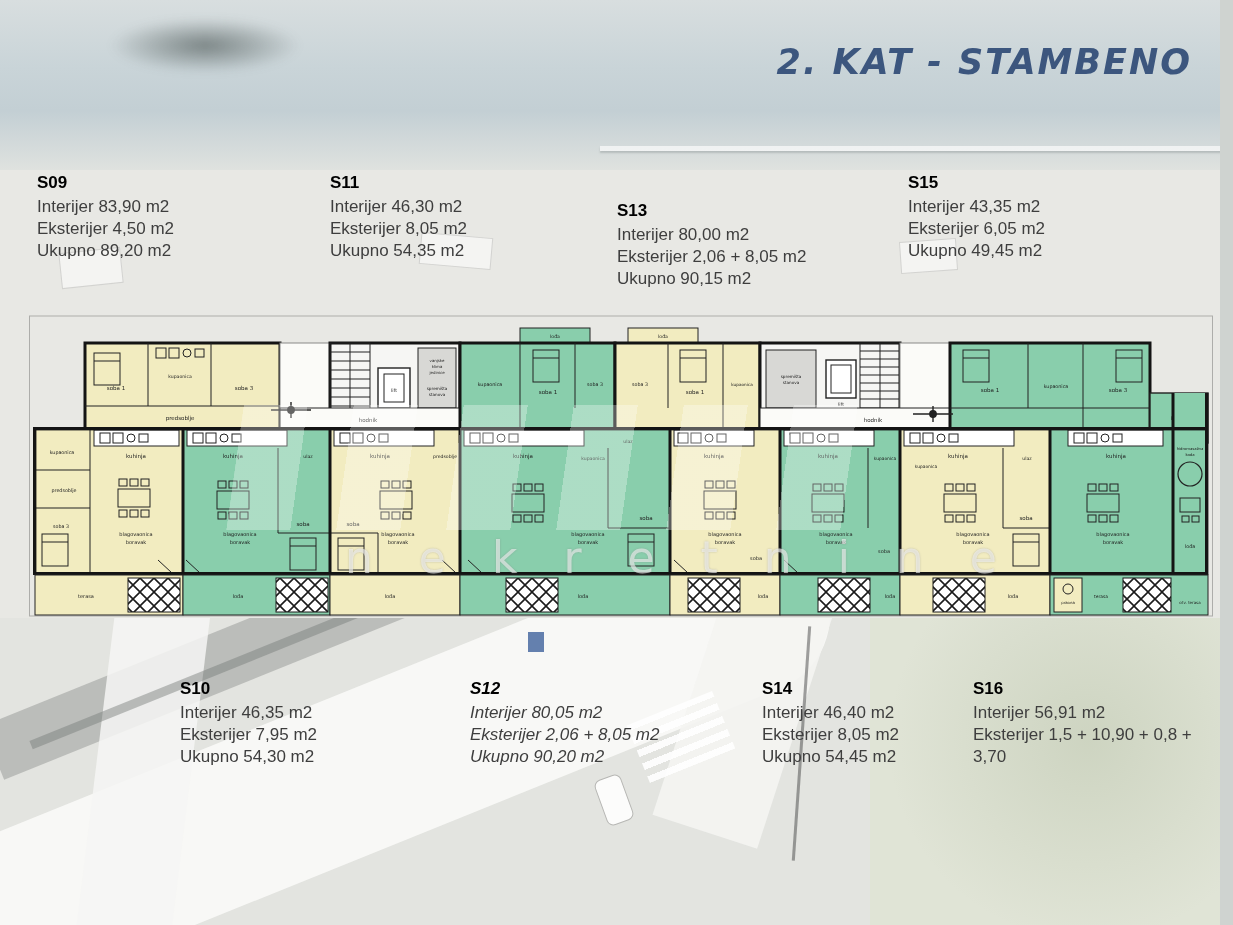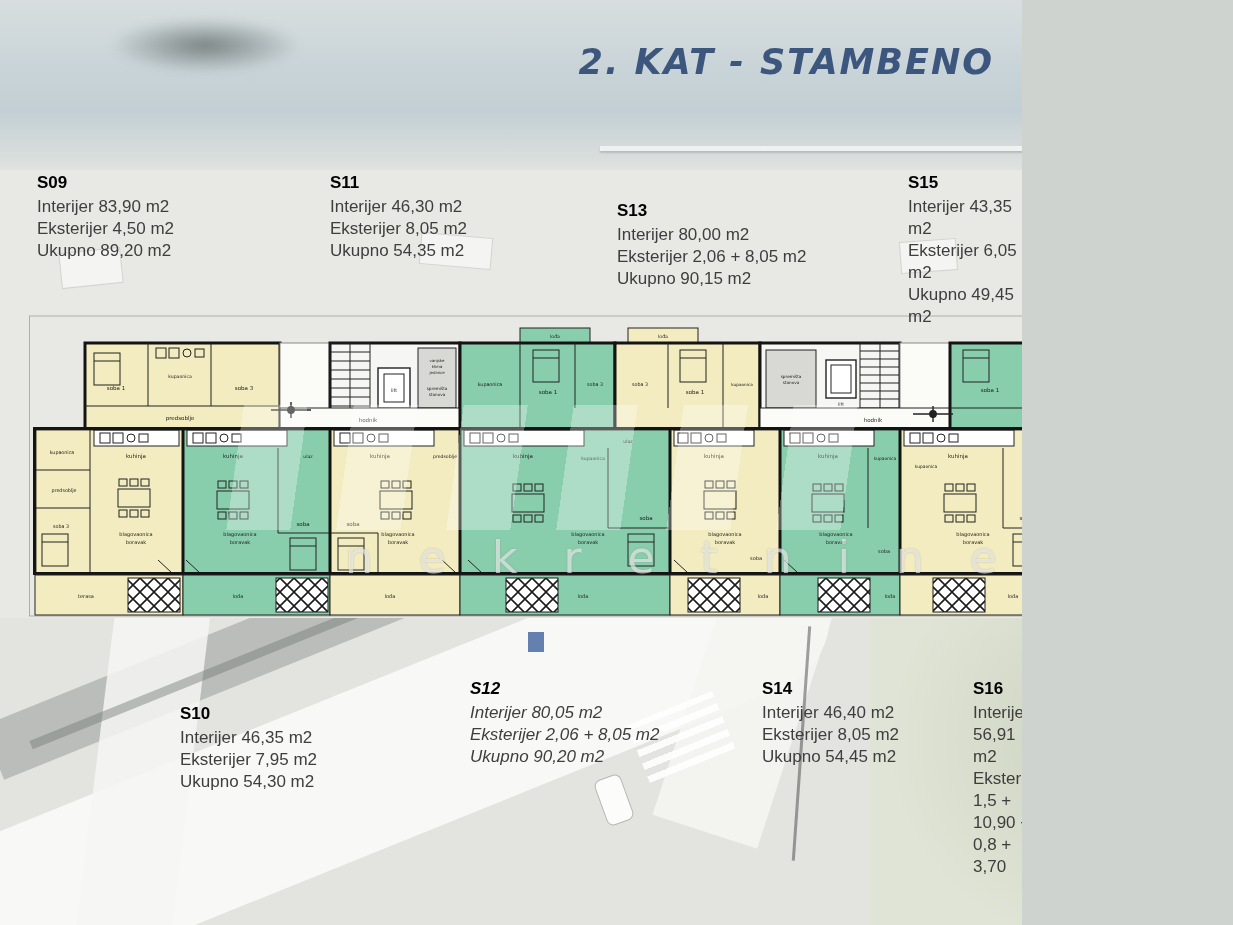--- a/index.html
+++ b/index.html
@@ -1,16 +1,16 @@
 <!DOCTYPE html>
 <html><head>
 <meta charset="utf-8">
 <style>
   html,body{margin:0;padding:0;background:#cfd3d0;}
-  .stage{position:relative;width:1022px;height:925px;overflow:hidden;
+  .stage{position:relative;width:1220px;height:925px;overflow:hidden;
          background:#e9eae6;font-family:"Liberation Sans",sans-serif;}
   
   .sky{position:absolute;left:0;top:0;width:1233px;height:170px;
        background:linear-gradient(#d8dedf 0%,#c9d4d8 40%,#c3cfd4 65%,#dfe2df 100%);}
   .smudge{position:absolute;left:110px;top:18px;width:190px;height:55px;border-radius:50%;
           background:radial-gradient(closest-side,rgba(55,66,64,.55),rgba(55,66,64,0));filter:blur(4px);}
   .bridge{position:absolute;left:600px;top:146px;width:633px;height:5px;
           background:rgba(255,255,255,.65);box-shadow:0 2px 2px rgba(120,130,130,.35);}
   .midband{position:absolute;left:0;top:170px;width:1233px;height:450px;background:#e8e8e4;}
   .house{position:absolute;background:rgba(255,255,255,.5);border:1px solid rgba(150,150,145,.35);}
@@ -97,21 +97,21 @@
     <div>Interijer 80,00 m2</div>
     <div>Eksterijer 2,06 + 8,05 m2</div>
     <div>Ukupno 90,15 m2</div>
   </div>
   <div class="unit" style="left:908px;top:172px;">
     <div class="uid">S15</div>
     <div>Interijer 43,35 m2</div>
     <div>Eksterijer 6,05 m2</div>
     <div>Ukupno 49,45 m2</div>
   </div>
-  <div class="unit" style="left:180px;top:678px;margin-top:25px;">
+  <div class="unit" style="left:180px;top:678px;">
     <div class="uid">S10</div>
     <div>Interijer 46,35 m2</div>
     <div>Eksterijer 7,95 m2</div>
     <div>Ukupno 54,30 m2</div>
   </div>
   <div class="unit" style="left:470px;top:678px;font-style:italic;">
     <div class="uid">S12</div>
     <div>Interijer 80,05 m2</div>
     <div>Eksterijer 2,06 + 8,05 m2</div>
     <div>Ukupno 90,20 m2</div>

